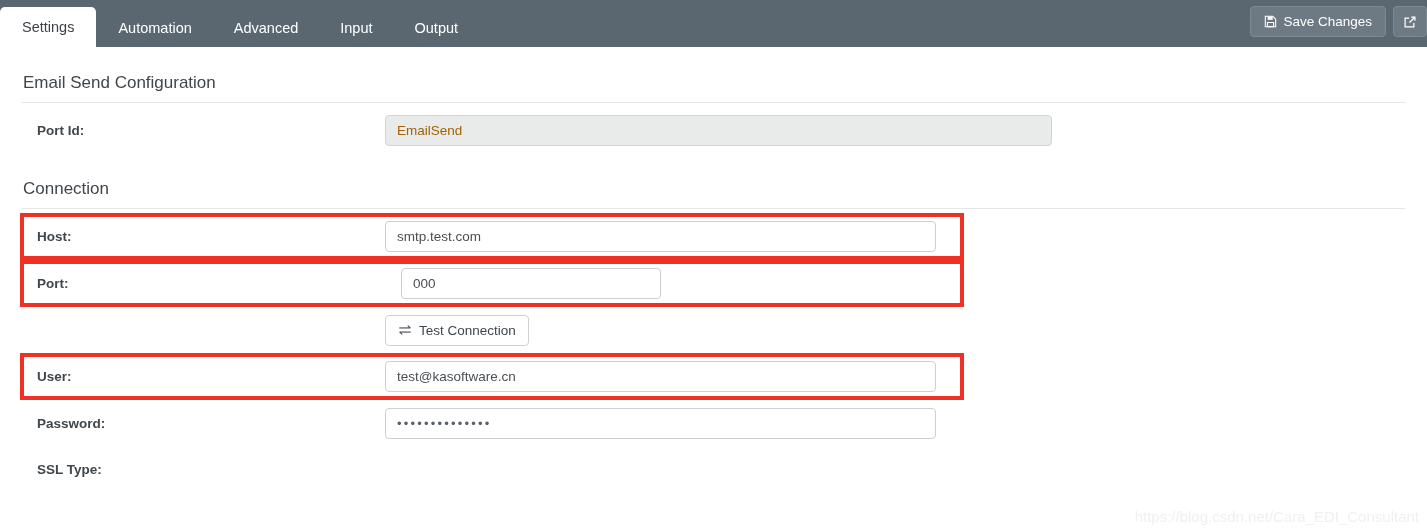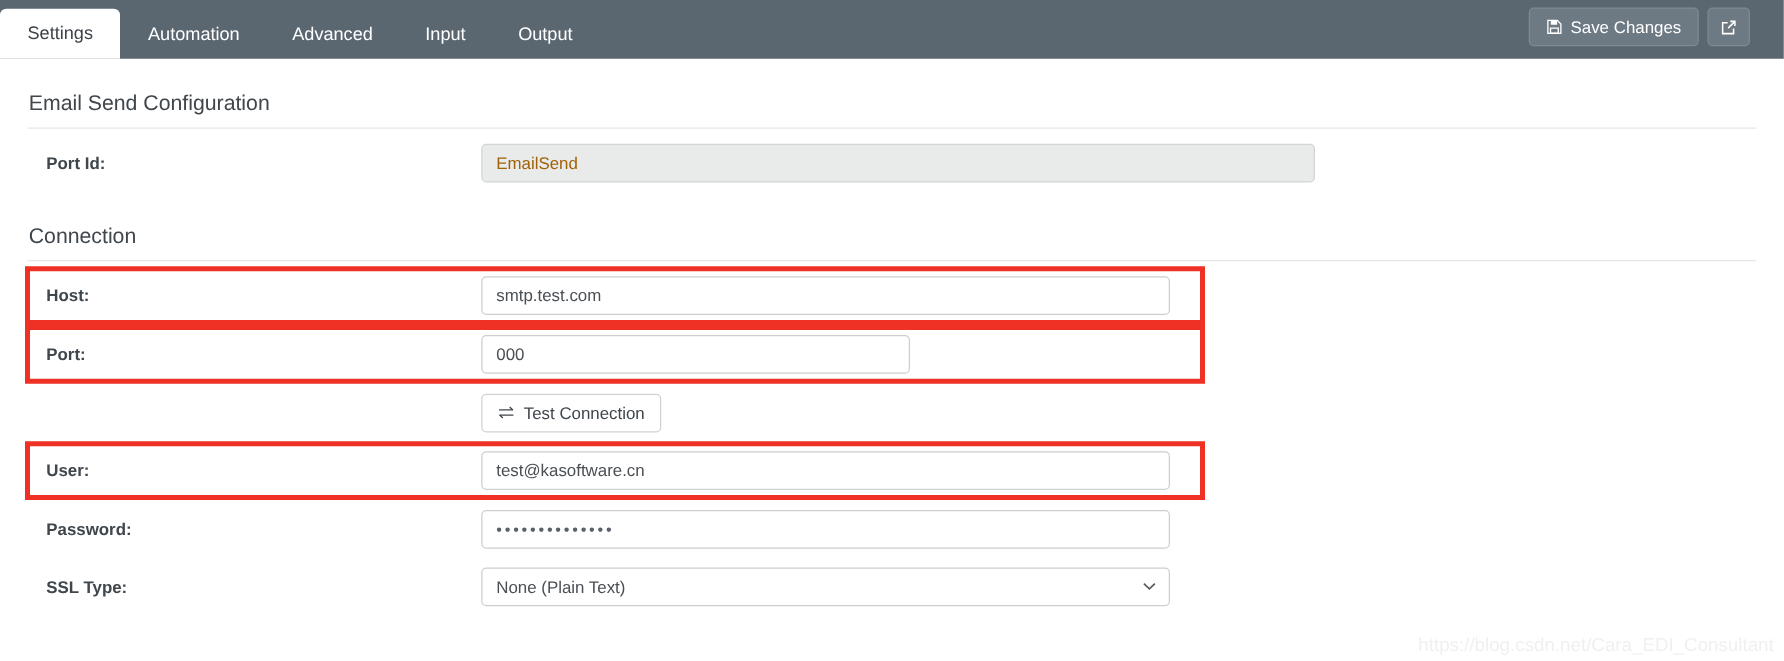--- a/index.html
+++ b/index.html
@@ -38,21 +38,21 @@
   .tab.active {
     background: #ffffff;
     color: #3c4248;
     height: 40px;
     line-height: 40px;
     padding: 0 22px;
   }
 
   .tabbar-actions {
     position: absolute;
-    right: 27px;
+    right: 0;
     top: 6px;
     display: flex;
     gap: 7px;
     align-items: center;
   }
   .btn-save {
     background: #6e7a83;
     border: 1px solid #7e8a93;
     color: #ffffff;
     font-size: 13.5px;
@@ -124,21 +124,21 @@
     font-family: "Liberation Sans", sans-serif;
   }
   .field.disabled {
     background: #e9eaea;
     color: #a16207;
     border-color: #d2d4d6;
   }
 
   .w-portid { width: 667px; }
   .w-host   { width: 551px; }
-  .w-port   { width: 343px; }
+  .w-port   { width: 260px; margin-left: 16px; }
   .w-user   { width: 551px; }
   .w-pass   { width: 551px; }
   .w-ssl    { width: 551px; }
 
   .pass-dots {
     letter-spacing: 2.2px;
     font-size: 13px;
     color: #5a6069;
   }
 
@@ -279,25 +279,17 @@
     <div class="field w-user">test@kasoftware.cn</div>
   </div>
 
   <div class="form-row">
     <div class="label">Password:</div>
     <div class="field w-pass pass-dots">••••••••••••••</div>
   </div>
 
   <div class="form-row">
     <div class="label">SSL Type:</div>
-    <div class="field w-ssl select-field">
-      <span>None (Plain Text)</span>
-      <span class="chev">
-        <svg width="11" height="8" viewBox="0 0 12 8" fill="none" stroke="#555b61" stroke-width="1.5">
-          <path d="M1.2 1.8L6 6.2l4.8-4.4"></path>
-        </svg>
-      </span>
-    </div>
   </div>
 
 </div>
 
 <div class="watermark">https://blog.csdn.net/Cara_EDI_Consultant</div>
 
 </body></html>

